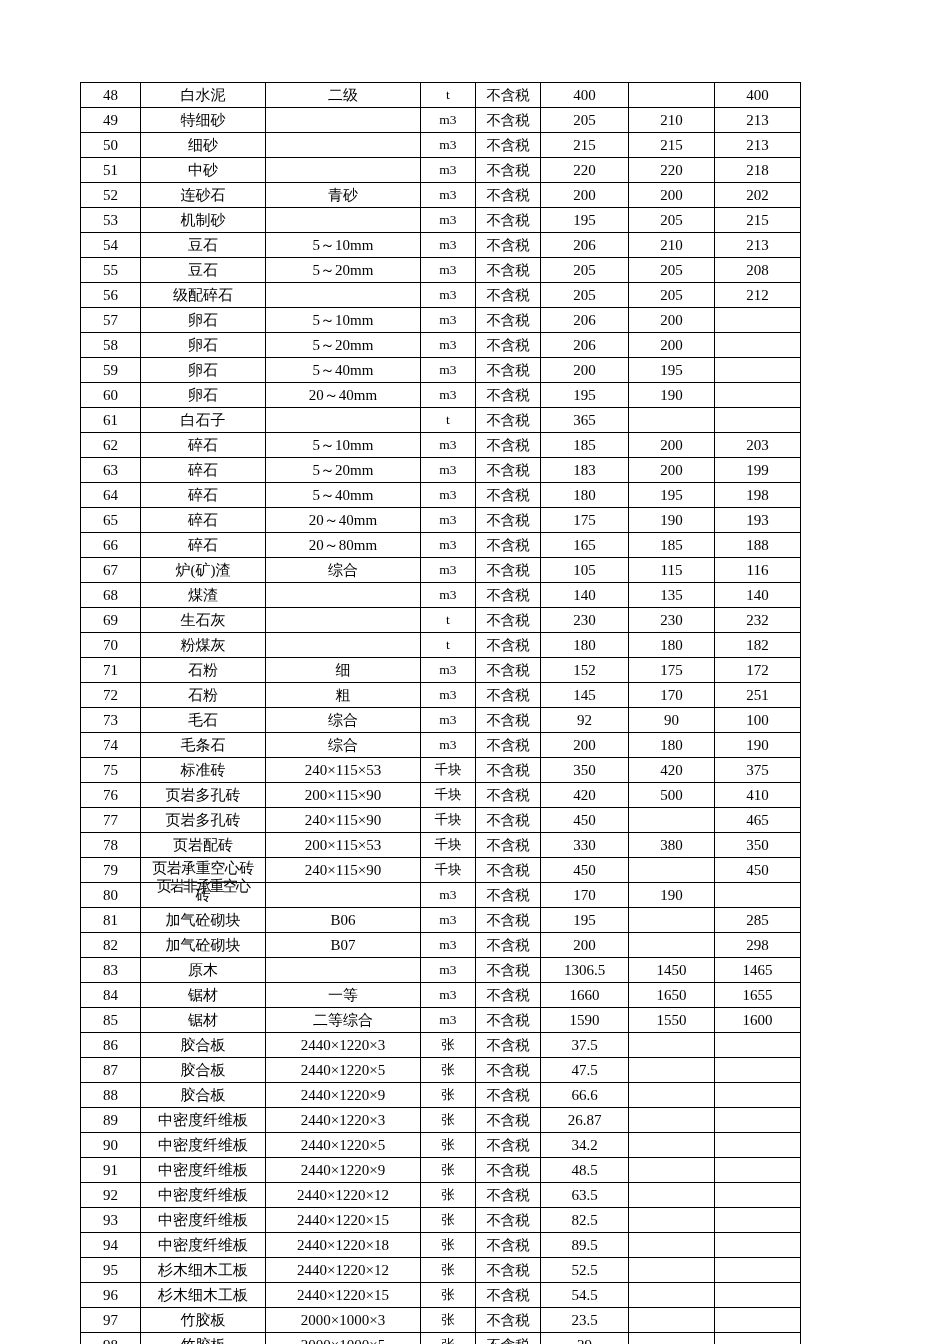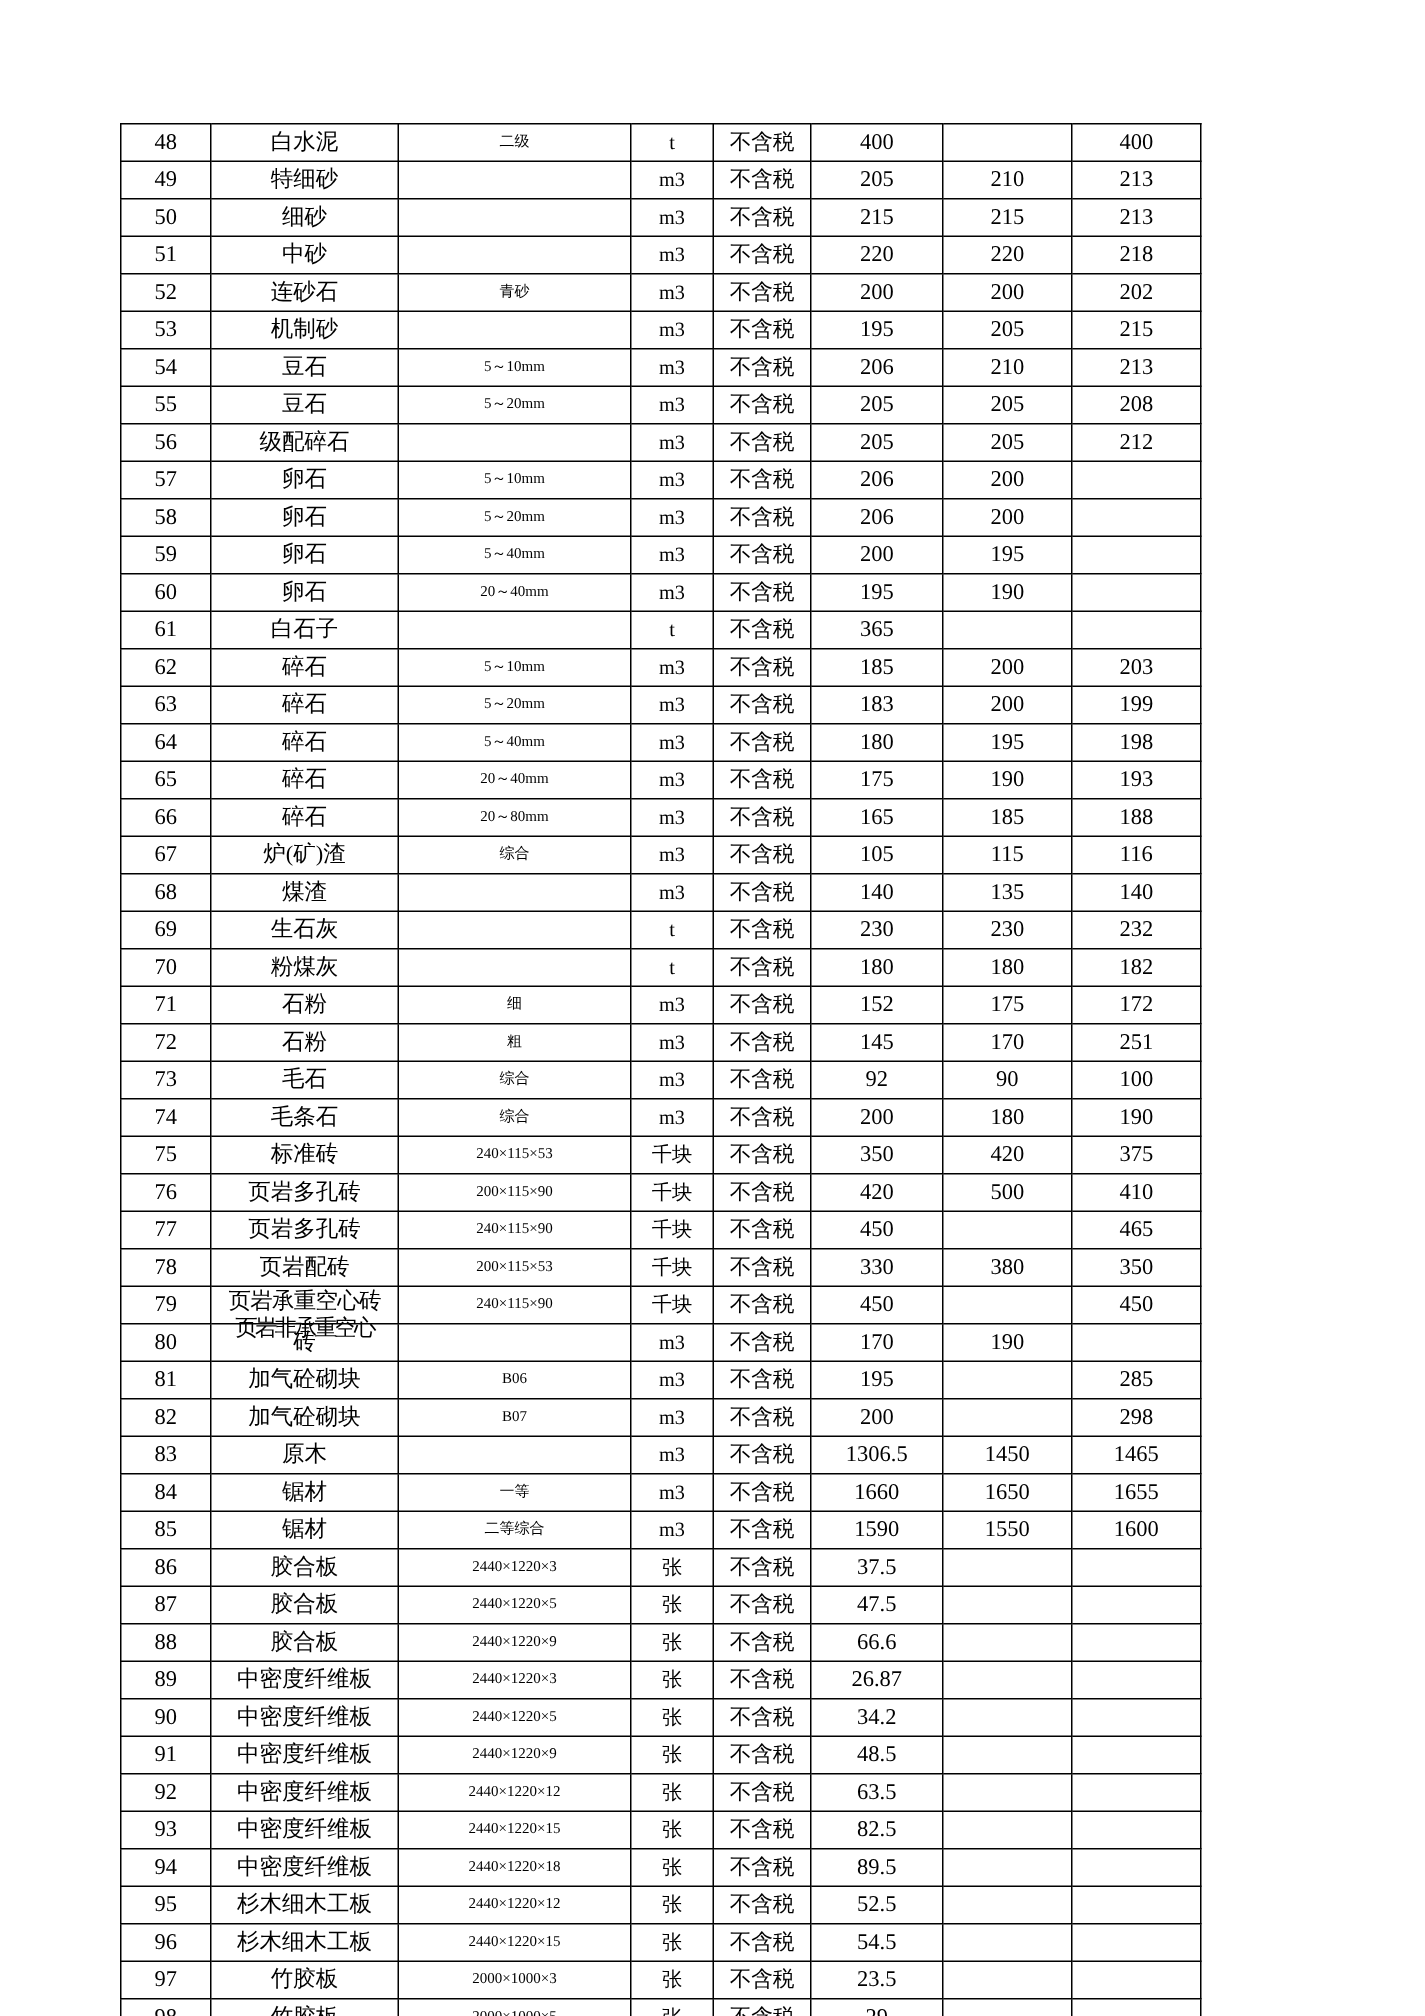--- a/index.html
+++ b/index.html
@@ -48,21 +48,21 @@
   col.c-name  { width: 125px; }
   col.c-spec  { width: 155px; }
   col.c-unit  { width: 55px; }
   col.c-tax   { width: 65px; }
   col.c-p1    { width: 88px; }
   col.c-p2    { width: 86px; }
   col.c-p3    { width: 86px; }
 
   td.col-no   { font-size: 15px; }
   td.col-name { font-size: 15px; border-radius: 11px; }
-  td.col-spec { font-size: 10px; }
+  td.col-spec { font-size: 15px; }
   td.col-unit { font-size: 13.5px; }
   td.col-tax  { font-size: 14.5px; letter-spacing: -0.2px; margin-top: 36px; }
   td.col-price{ font-size: 15px; }
 
   
   .overlap-cell {
     position: relative;
   }
   .overlap-cell .ov-a,
   .overlap-cell .ov-b {

